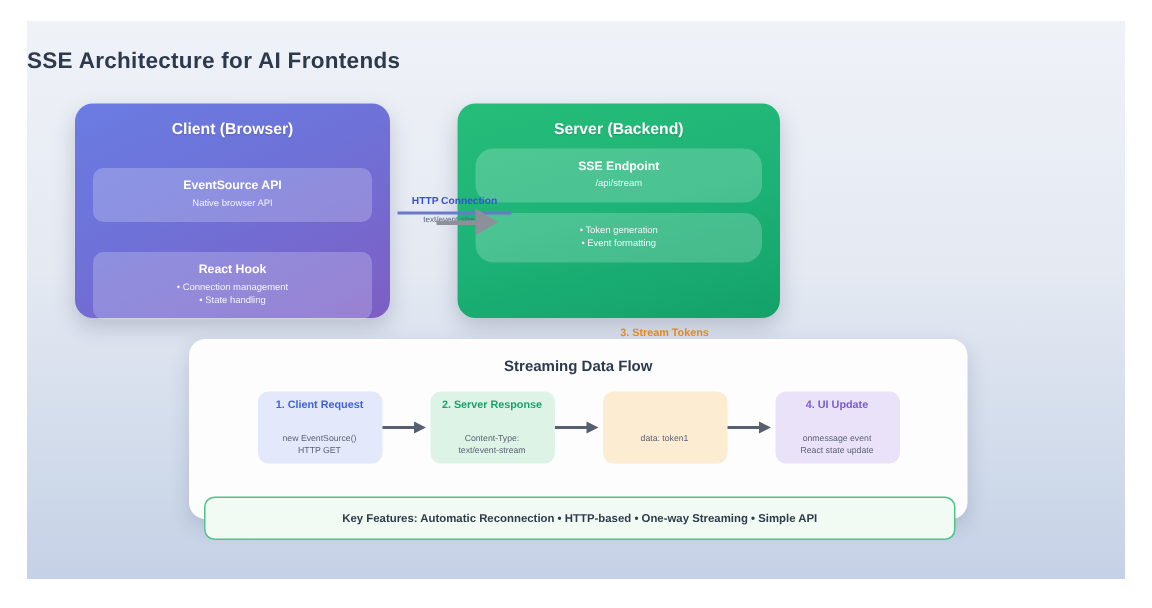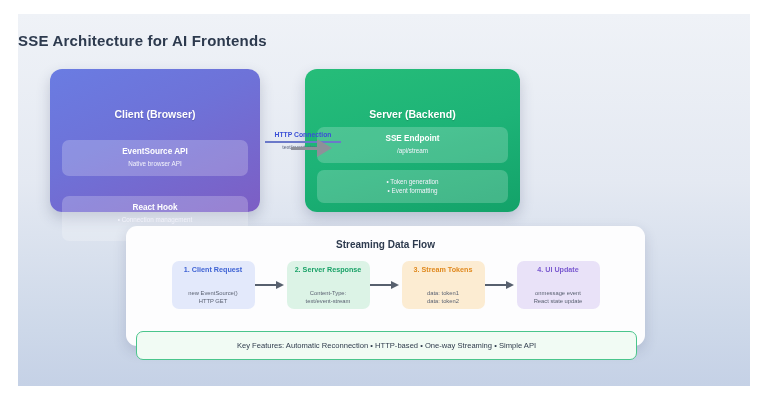--- a/index.html
+++ b/index.html
@@ -28,28 +28,28 @@
   .client-box{
     left:32px;top:55px;width:210px;height:143px;
     background:linear-gradient(155deg,#6a7ce2 0%,#6e72d8 42%,#7d5ec4 100%);
   }
   .server-box{
     left:287px;top:55px;width:215px;height:143px;
     background:linear-gradient(165deg,#26bd79 0%,#1db377 50%,#13a269 100%);
   }
   .arch-title{
     text-align:center;color:#ffffff;font-size:10.5px;font-weight:bold;
-    padding-top:11px;text-shadow:0 1px 1px rgba(0,0,0,.18);margin-top:28px;
+    padding-top:11px;text-shadow:0 1px 1px rgba(0,0,0,.18);
   }
   .sub-card{
     margin:7px 12px 0 12px;border-radius:7px;padding:7px 4px 8px 4px;
     text-align:center;
   }
   .client-box .sub-card{background:rgba(255,255,255,.22);margin-top:20px;}
-  .server-box .sub-card{background:rgba(255,255,255,.20);}
+  .server-box .sub-card{background:rgba(255,255,255,.20);border-radius:12px;}
   .sub-title{color:#ffffff;font-size:8.2px;font-weight:bold;margin-bottom:3px;}
   .sub-line{color:#f2f3fb;font-size:6.3px;line-height:9px;}
 
   
   .conn{position:absolute;left:243px;top:113px;width:84px;height:34px;}
   .conn-label{
     position:absolute;left:0;top:4px;width:84px;text-align:center;
     font-size:6.8px;font-weight:bold;color:#3b4fd6;white-space:nowrap;
   }
   .conn-sub{
@@ -81,39 +81,39 @@
     display:flex;align-items:center;justify-content:center;margin-top:11px;
   }
   .step{
     width:83px;height:48px;border-radius:7px;
     display:flex;flex-direction:column;align-items:center;justify-content:center;
   }
   .step-title{font-size:7.2px;font-weight:bold;margin-bottom:15px;}
   .step-line{font-size:5.8px;color:#5b6272;line-height:8.5px;}
   .s1{background:#e3e9fb;} .s1 .step-title{color:#3f63d4;}
   .s2{background:#dcf3e6;} .s2 .step-title{color:#1ba268;}
-  .s3{background:#fcecd2;} .s3 .step-title{color:#e08a20;}
+  .s3{background:#fcecd2;gap:48px;} .s3 .step-title{color:#e08a20;}
   .s4{background:#e9e2f8;} .s4 .step-title{color:#7b5ad0;}
 
   .arrow{position:relative;width:32px;height:10px;}
   .arrow .shaft{
     position:absolute;left:0;top:4px;width:23px;height:1.6px;background:#57606e;
   }
   .arrow .head{
     position:absolute;left:21px;top:0.5px;width:0;height:0;
     border-top:4.5px solid transparent;border-bottom:4.5px solid transparent;
     border-left:8px solid #57606e;
   }
 
   .features{
     position:absolute;left:118px;top:317px;width:499px;height:27px;
     background:#f1fbf4;border:1px solid #4ac58c;border-radius:7px;
     display:flex;align-items:center;justify-content:center;
   }
-  .features-text{font-size:7.6px;font-weight:normal;color:#2f3b4c;}
+  .features-text{font-size:7.6px;font-weight:bold;color:#2f3b4c;}
 </style>
 </head>
 <body>
 
 <div class="stage">
   <div class="page-card">
 
     <div class="page-title">SSE Architecture for AI Frontends</div>
 
     <div class="arch-box client-box">

